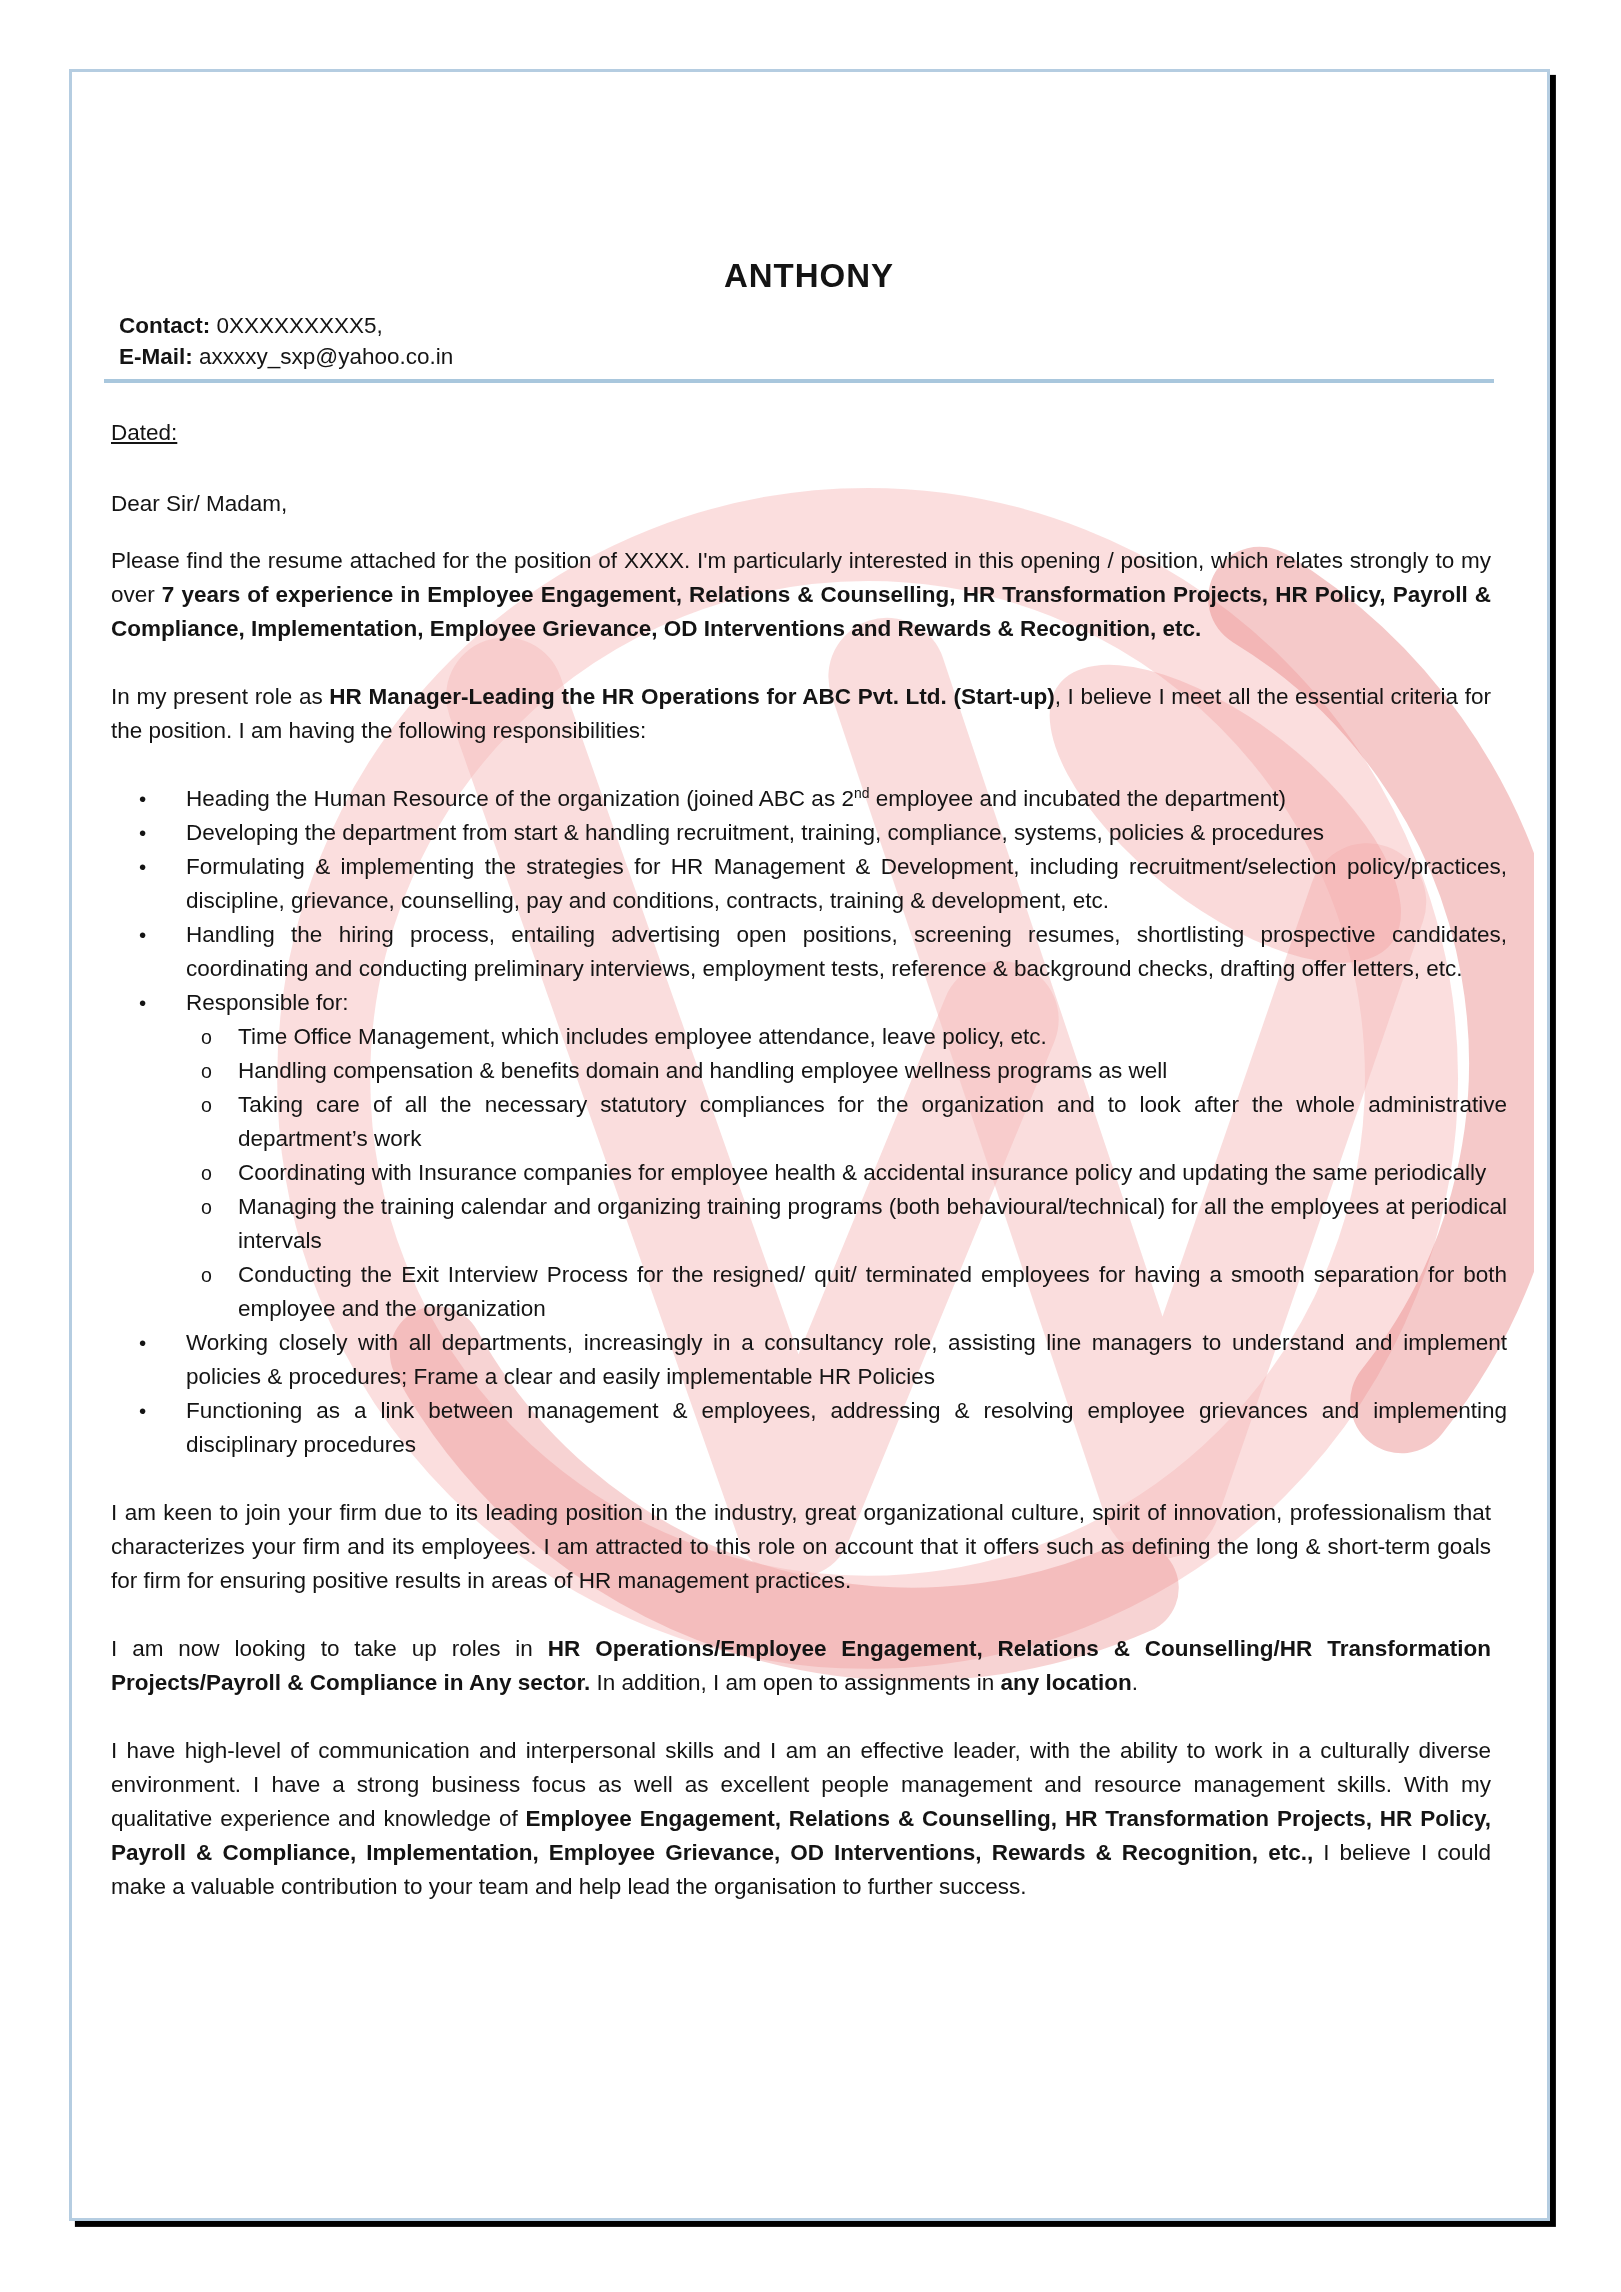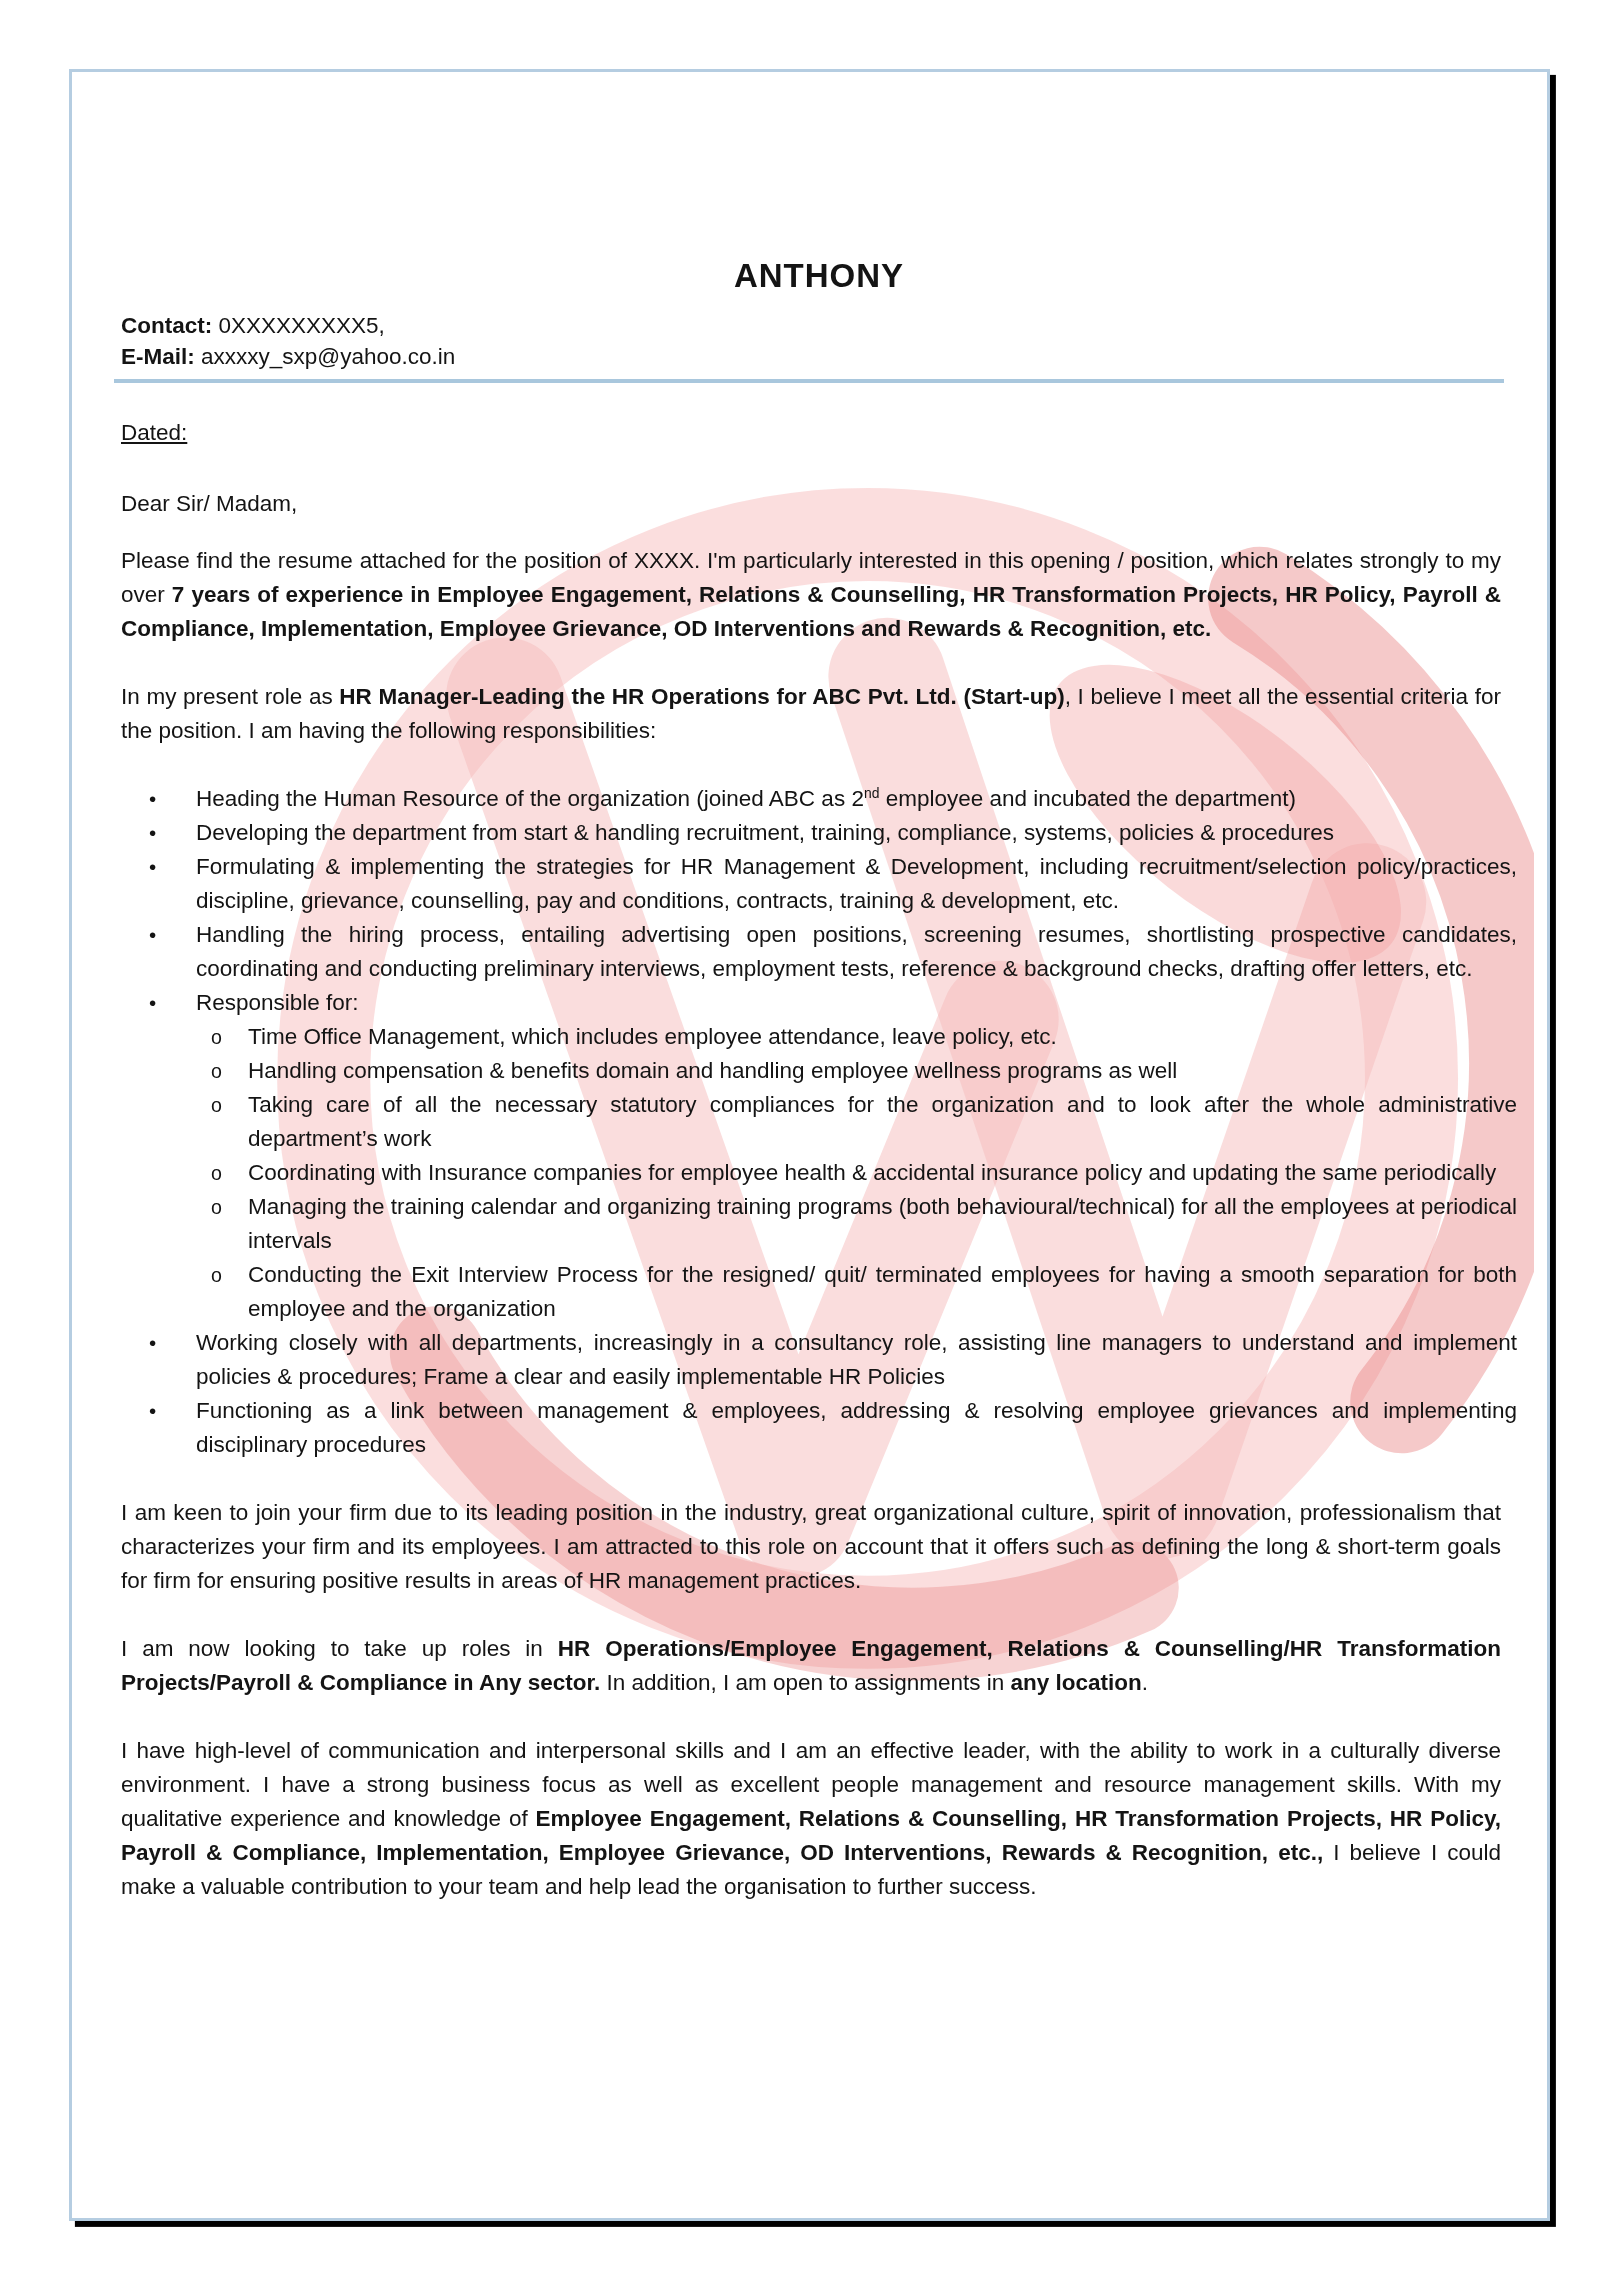--- a/index.html
+++ b/index.html
@@ -26,33 +26,33 @@
     width:1274px;height:1372px;
     z-index:0;
   }
   .wm-ring{stroke:var(--watermark_pink,#f29d9d);opacity:.34;}
   .wm-arc-right{stroke:var(--watermark_pink_dark,#e87f7f);opacity:.42;}
   .wm-arc-bottom{stroke:var(--watermark_pink_dark,#e87f7f);opacity:.34;}
   .wm-v1,.wm-v2{stroke:var(--watermark_pink_light,#f5bcbc);opacity:.5;}
   .wm-petal{fill:var(--watermark_pink,#f29d9d);opacity:.38;}
 
   .content{
-    position:absolute;left:121px;top:257px;
+    position:absolute;left:111px;top:257px;
     width:1396px;
     z-index:2;
     font-size:22.5px;line-height:34px;
   }
   .title{
     text-align:center;
     font-size:33px;font-weight:bold;
     letter-spacing:1px;
     line-height:37px;
     margin:0 0 15.7px 0;
   }
-  .contact-line{line-height:31px;}
+  .contact-line{line-height:31px;margin-left:8px;}
   .rule{
     height:3.9px;
     background:var(--rule_blue,#a9c7dd);
     margin:7.8px 0 0 -6.9px;
     width:1390px;
   }
   .dated{margin-top:33px;text-decoration:underline;}
   .salutation{margin-top:37px;}
   .body-blocks{margin-top:22.5px;}
   .para{margin:0 16px 34px 0;text-align:justify;}

